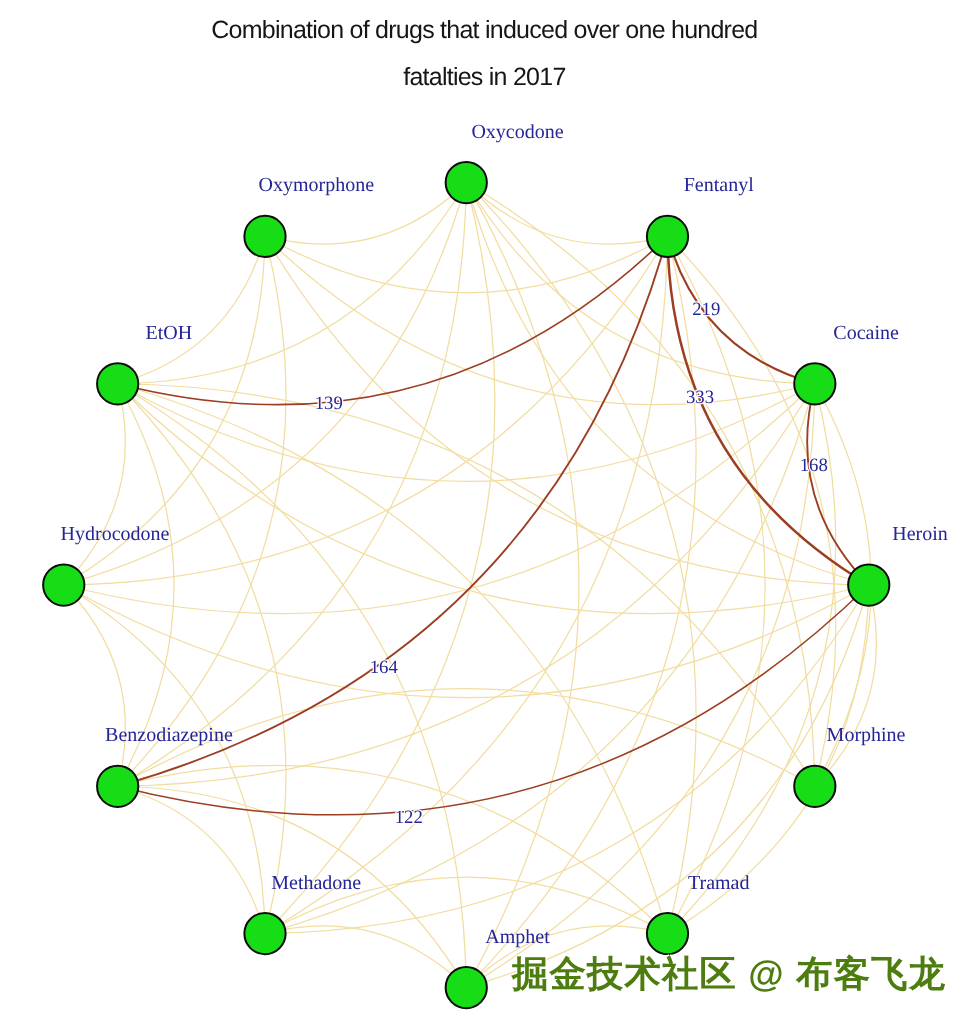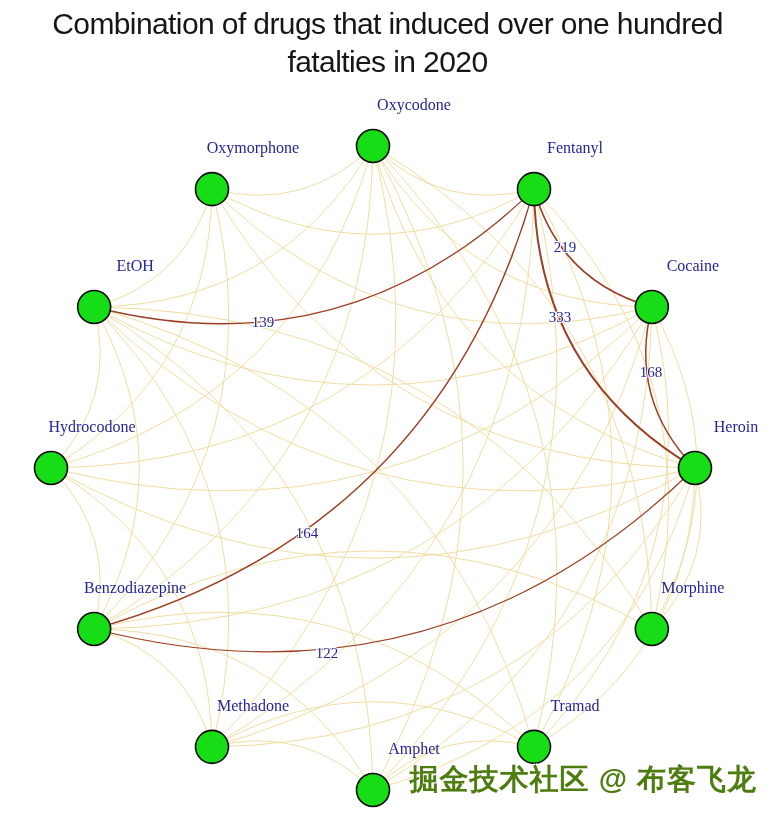--- a/index.html
+++ b/index.html
@@ -7,21 +7,21 @@
     position:relative;
     width:775px;height:818px;
     background:#ffffff;
     overflow:hidden;
     font-family:"Liberation Sans",sans-serif;
   }
   #title{
     position:absolute;left:0;top:5px;width:775px;
     text-align:center;
     font-family:"Liberation Sans",sans-serif;
-    font-size:30px;line-height:38px;
+    font-size:20px;line-height:38px;
     letter-spacing:-0.6px;
     color:#161616;
     font-weight:500;
   }
   #title .tline{display:block;}
   #graph-svg{position:absolute;left:0;top:0;}
   #watermark{
     position:absolute;
     right:18px;top:760px;
     font-size:29px;font-weight:bold;
@@ -41,21 +41,21 @@
     paint-order:stroke;
     stroke:#ffffff;stroke-width:2px;
   }
 </style>
 </head>
 <body>
 
 <div id="stage">
   <div id="title">
     <span class="tline">Combination of drugs that induced over one hundred</span>
-    <span class="tline">fatalties in 2020</span>
+    <span class="tline">fatalties in 2017</span>
   </div>
   <svg id="graph-svg" width="775" height="818" viewBox="0 0 775 818" xmlns="http://www.w3.org/2000/svg">
       <path d="M 373 146 Q 443.84 397.16 695 468" fill="none" stroke="#f2dda1" stroke-width="1"></path>
       <path d="M 373 146 Q 467.35009000929466 304.580850405205 651.8601800185893 307" fill="none" stroke="#f2dda1" stroke-width="1"></path>
       <path d="M 373 146 Q 441.420850405205 212.6499099907054 534 189.13981998141077" fill="none" stroke="#f2dda1" stroke-width="1"></path>
       <path d="M 212.00000000000009 189.1398199814107 Q 375.41914959479504 463.80990999070536 695 468" fill="none" stroke="#f2dda1" stroke-width="1"></path>
       <path d="M 212.00000000000009 189.1398199814107 Q 398.9292396040897 371.23076039591035 651.8601800185893 307" fill="none" stroke="#f2dda1" stroke-width="1"></path>
       <path d="M 212.00000000000009 189.1398199814107 Q 373.00000000000006 279.29981998141074 534 189.13981998141077" fill="none" stroke="#f2dda1" stroke-width="1"></path>
       <path d="M 212.00000000000009 189.1398199814107 Q 304.57914959479507 212.64990999070534 373 146" fill="none" stroke="#f2dda1" stroke-width="1"></path>
       <path d="M 94.13981998141071 307 Q 349.48990999070537 555.740850405205 695 468" fill="none" stroke="#f2dda1" stroke-width="1"></path>

